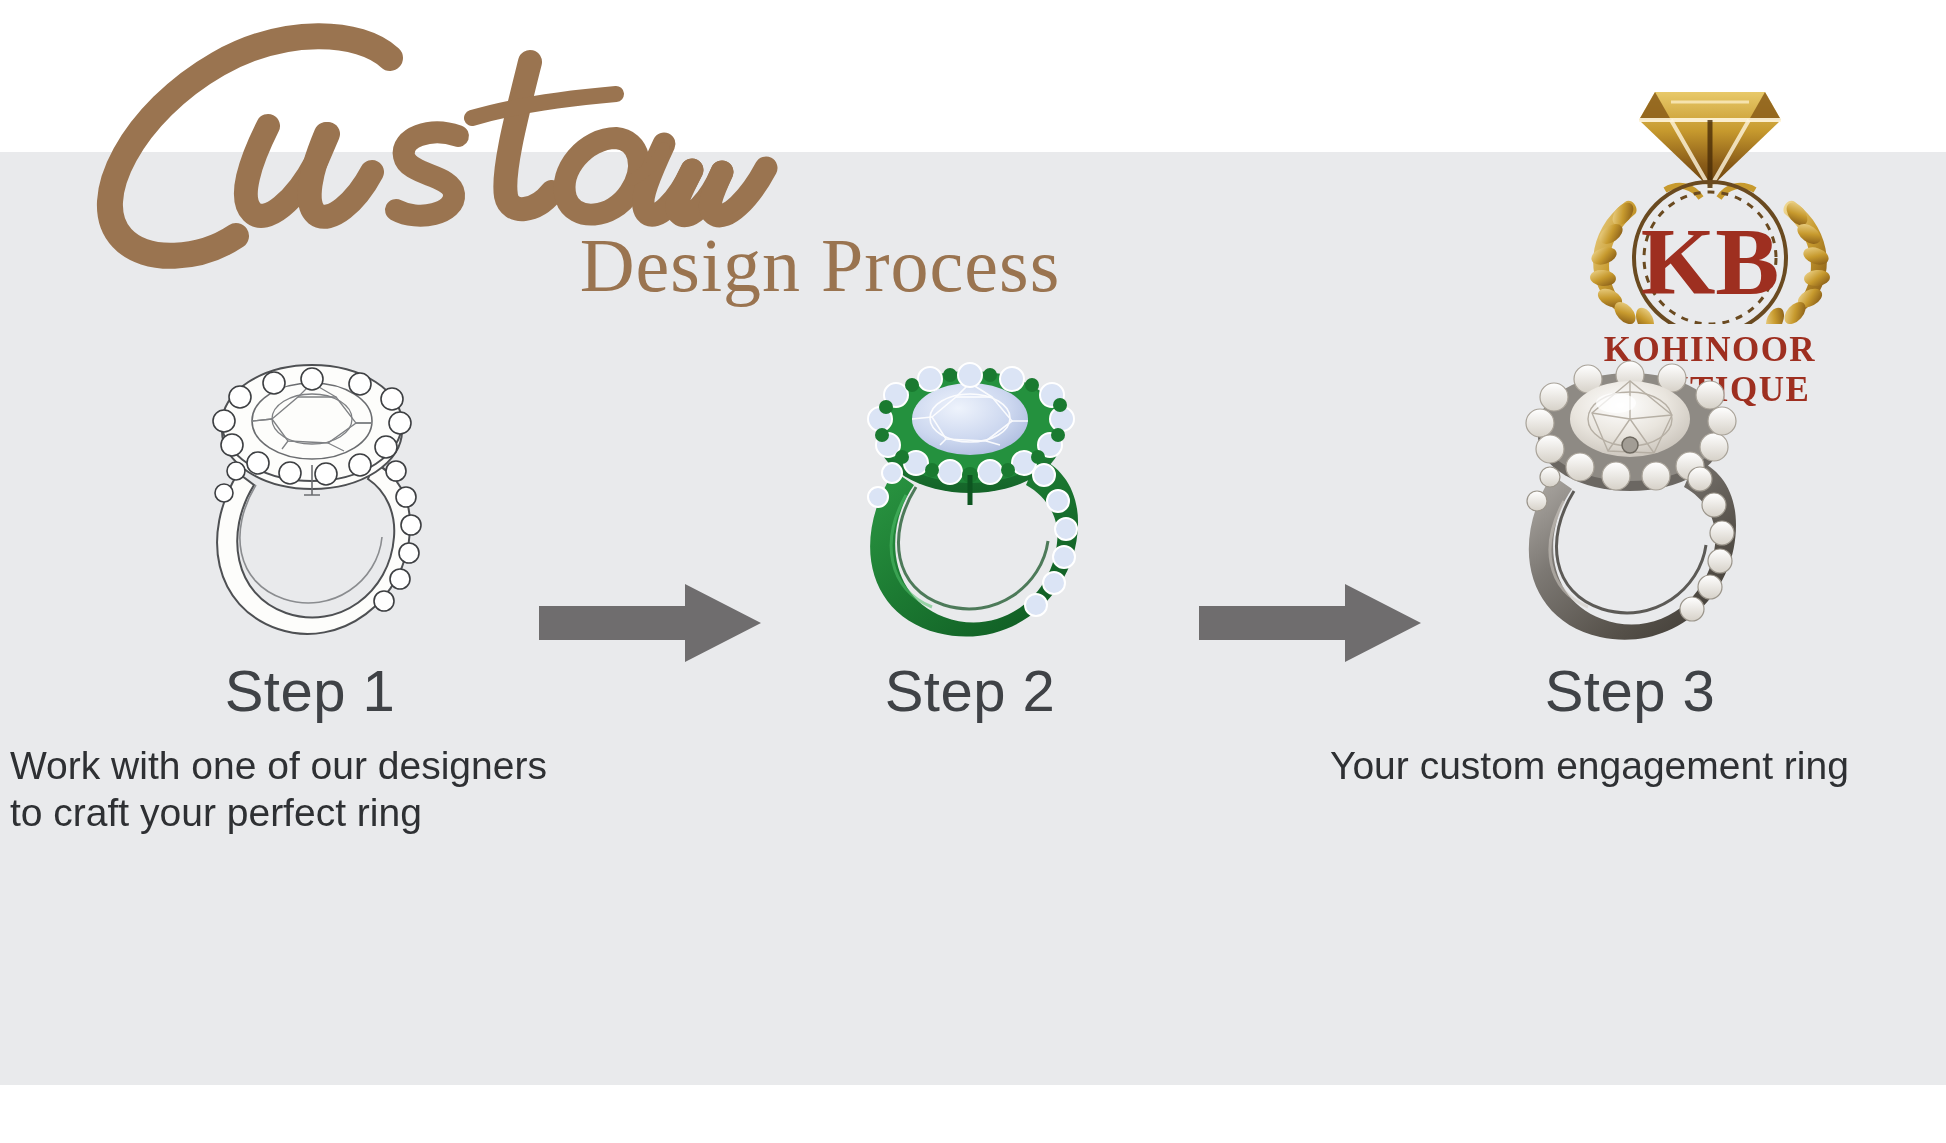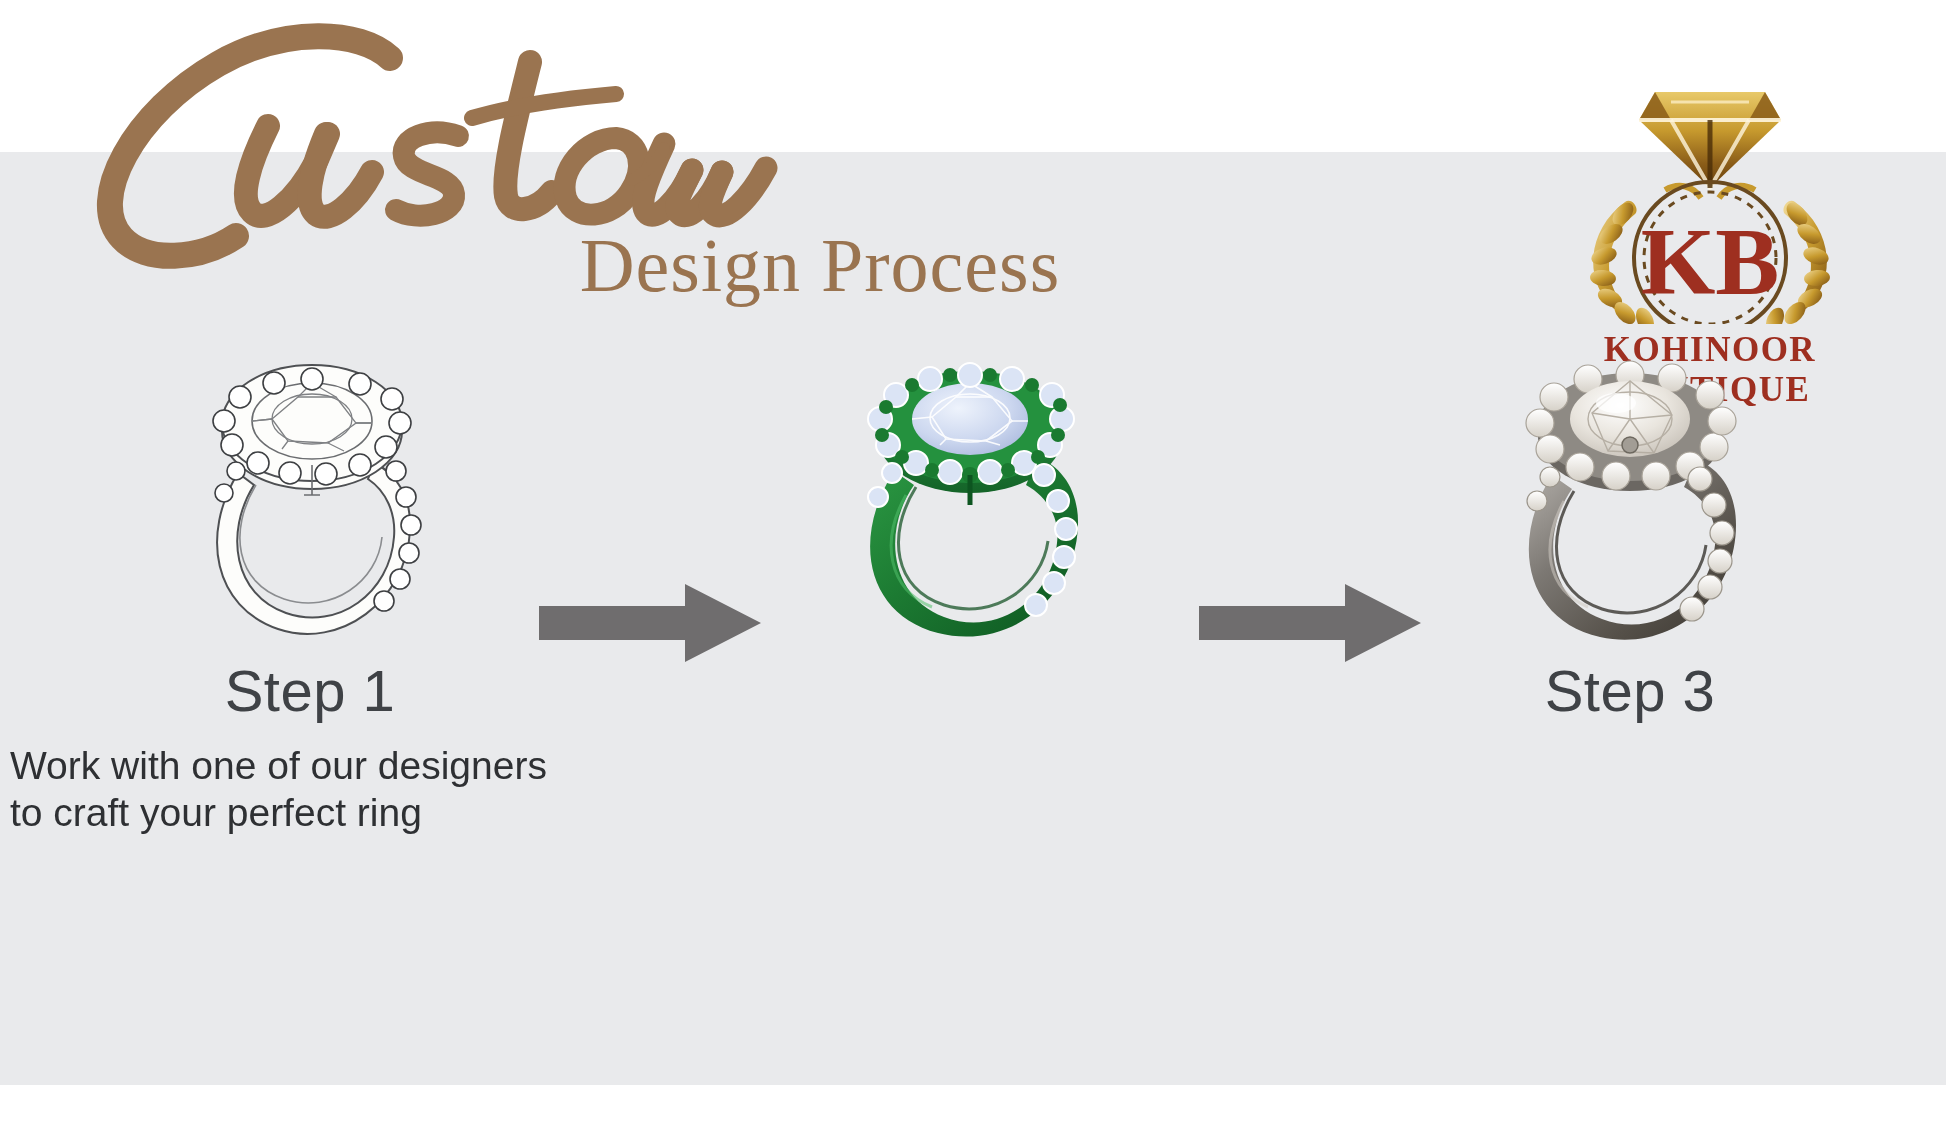--- a/index.html
+++ b/index.html
@@ -398,20 +398,21 @@
           </g>
 
           <g fill="#dbe4f5" stroke="#ffffff" stroke-width="2">
             <circle cx="72" cy="128" r="10"></circle>
             <circle cx="58" cy="152" r="10"></circle>
           </g>
 
           <path d="M150 130 L150 160" stroke="#0d5520" stroke-width="5" fill="none"></path>
         </svg>
       </div>
+      <div class="step-title">Step 2</div>
     </div>
 
     <div class="step-col c3">
       <div class="ring-slot">
         <svg width="300" height="300" viewBox="0 0 300 300">
           <defs>
             <linearGradient id="metalGrad" x1="0" y1="0" x2="1" y2="1">
               <stop offset="0%" stop-color="#b9b5b0"></stop>
               <stop offset="35%" stop-color="#7c7873"></stop>
               <stop offset="70%" stop-color="#555049"></stop>
@@ -475,20 +476,21 @@
           </g>
 
           <g fill="url(#paveGrad)" stroke="#9b958b" stroke-width="1.2">
             <circle cx="70" cy="132" r="10"></circle>
             <circle cx="57" cy="156" r="10"></circle>
           </g>
         </svg>
       </div>
       <div class="step-title">Step 3</div>
       <div class="step-desc">
+        <span>Your custom engagement ring</span>
       </div>
     </div>
 
   </div>
 
   <div class="arrow a1">
     <svg width="230" height="90" viewBox="0 0 230 90">
       <path d="M4 28 L150 28 L150 6 L226 45 L150 84 L150 62 L4 62 Z" fill="#6f6d6e"></path>
     </svg>
   </div>

